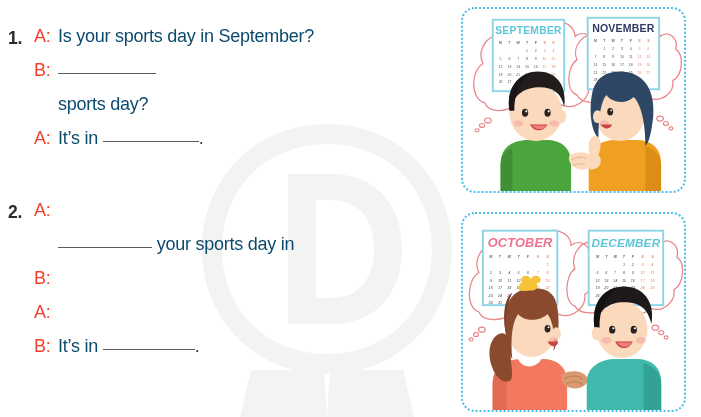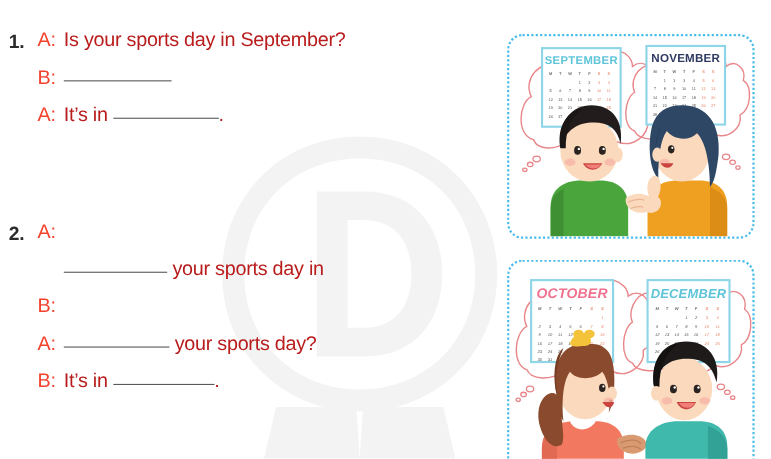--- a/index.html
+++ b/index.html
@@ -65,21 +65,21 @@
   .speaker {
     color: #F2412C;
     font-size: 18px;
     font-weight: 400;
     width: 24px;
     flex: 0 0 24px;
     letter-spacing: -0.2px;
   }
   .speaker.empty { color: transparent; }
   .utterance {
-    color: #b91c1c;
+    color: #0c4a6e;
     font-size: 18px;
     letter-spacing: -0.25px;
   }
   .blank {
     display: inline-block;
     border-bottom: 1.4px solid #58595b;
     vertical-align: baseline;
     position: relative;
     top: -2px;
   }
@@ -90,21 +90,20 @@
   .blank.w5 { width: 92px; }
 
   
   #panels {
     position: absolute;
     left: 455px;
     top: 0;
     width: 246px;
     height: 294px;
     z-index: 2;
-    margin-top: 24px;
   }
   .panel {
     position: absolute;
     left: 6px;
     width: 225px;
     border: 2.2px dotted #49bdea;
     border-radius: 14px;
     background: #ffffff;
     box-sizing: border-box;
     overflow: hidden;
@@ -134,20 +133,24 @@
       <div class="line">
         <span class="speaker">A:</span>
         <span class="utterance"><span>Is your sports day in September?</span></span>
       </div>
 
       <div class="line">
         <span class="speaker">B:</span>
         <span class="utterance"><span class="blank w1"></span></span>
       </div>
 
+      <div class="line">
+        <span class="speaker empty"></span>
+        <span class="utterance"><span>sports day?</span></span>
+      </div>
 
       <div class="line">
         <span class="speaker">A:</span>
         <span class="utterance"><span>It’s in </span><span class="blank w2"></span><span>.</span></span>
       </div>
 
     </div>
   </div>
 
   <div class="exercise" id="exercise-2">
@@ -163,21 +166,20 @@
         <span class="utterance"><span class="blank w3"></span><span> your sports day in</span></span>
       </div>
 
 
       <div class="line">
         <span class="speaker">B:</span>
       </div>
 
       <div class="line">
         <span class="speaker">A:</span>
-        <span class="utterance"><span class="blank w4"></span><span> your sports day?</span></span>
       </div>
 
       <div class="line">
         <span class="speaker">B:</span>
         <span class="utterance"><span>It’s in </span><span class="blank w5"></span><span>.</span></span>
       </div>
 
     </div>
   </div>
 </div>

